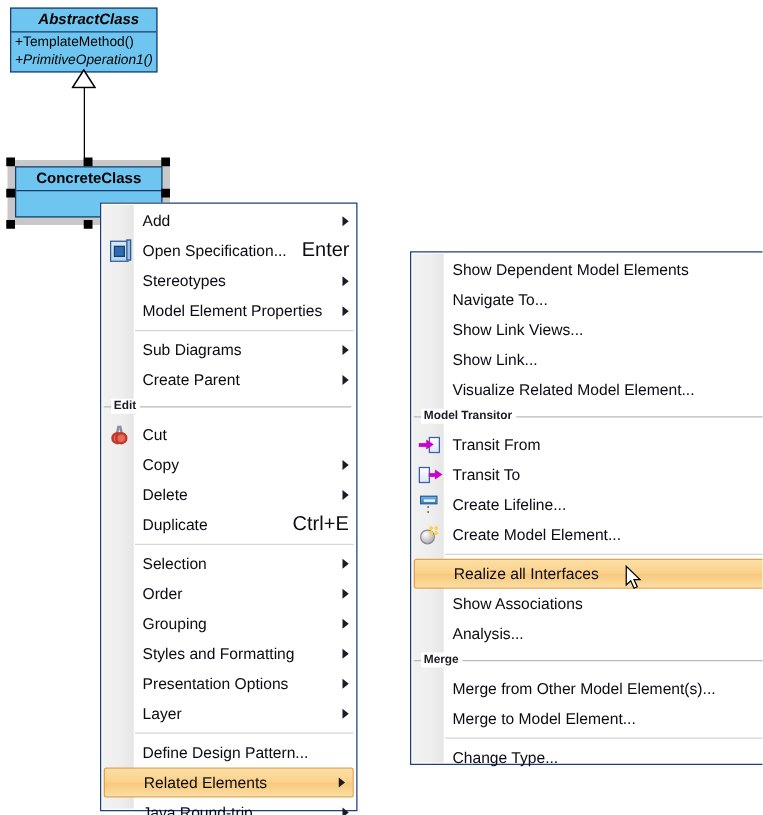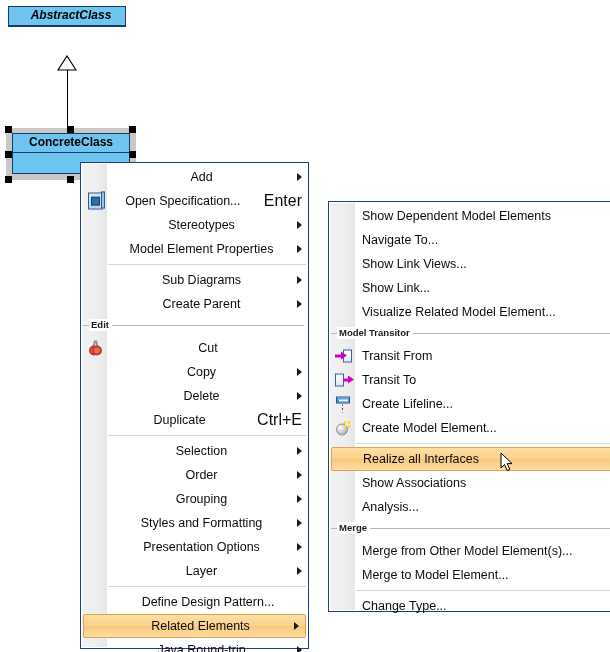--- a/index.html
+++ b/index.html
@@ -255,40 +255,44 @@
   .ic-model .spark {
     position:absolute; right:0; top:0; width:8px; height:8px;
     background:
       radial-gradient(circle at 2px 2px, #ffd24a 1.4px, transparent 1.6px),
       radial-gradient(circle at 6px 2px, #ffd24a 1.4px, transparent 1.6px),
       radial-gradient(circle at 2px 6px, #ffd24a 1.4px, transparent 1.6px),
       radial-gradient(circle at 6px 6px, #ffd24a 1.4px, transparent 1.6px);
   }
 
   
-  #menu-main { left: 80px; top: 162px; width: 229px; height: 487px; text-align: center; }
+  #menu-main { left: 80px; top: 162px; width: 206px; height: 487px; }
   #menu-sub  { left: 328px; top: 201px; width: 328px; height: 411px; }
 
   
   #cursor {
     position: absolute;
     left: 500px; top: 452px;
     width: 14px; height: 21px;
     z-index: 40;
   }
 </style>
 </head>
 <body>
 
 <div id="canvas">
 
   <div id="selection-frame"></div>
 
   <div class="uml-class" id="abstract-class">
     <div class="uml-name italic">AbstractClass</div>
+    <div class="uml-ops">
+      <div class="uml-op">+TemplateMethod()</div>
+      <div class="uml-op italic">+PrimitiveOperation1()</div>
+    </div>
   </div>
 
   <div id="gen-line"></div>
   <svg class="arrow-outline" viewBox="0 0 20 16">
     <polygon points="10,1 19,15 1,15" fill="#ffffff" stroke="#000000" stroke-width="1.2"></polygon>
   </svg>
 
   <div class="uml-class" id="concrete-class">
     <div class="uml-name">ConcreteClass</div>
     <div class="uml-compartment-empty"></div>

